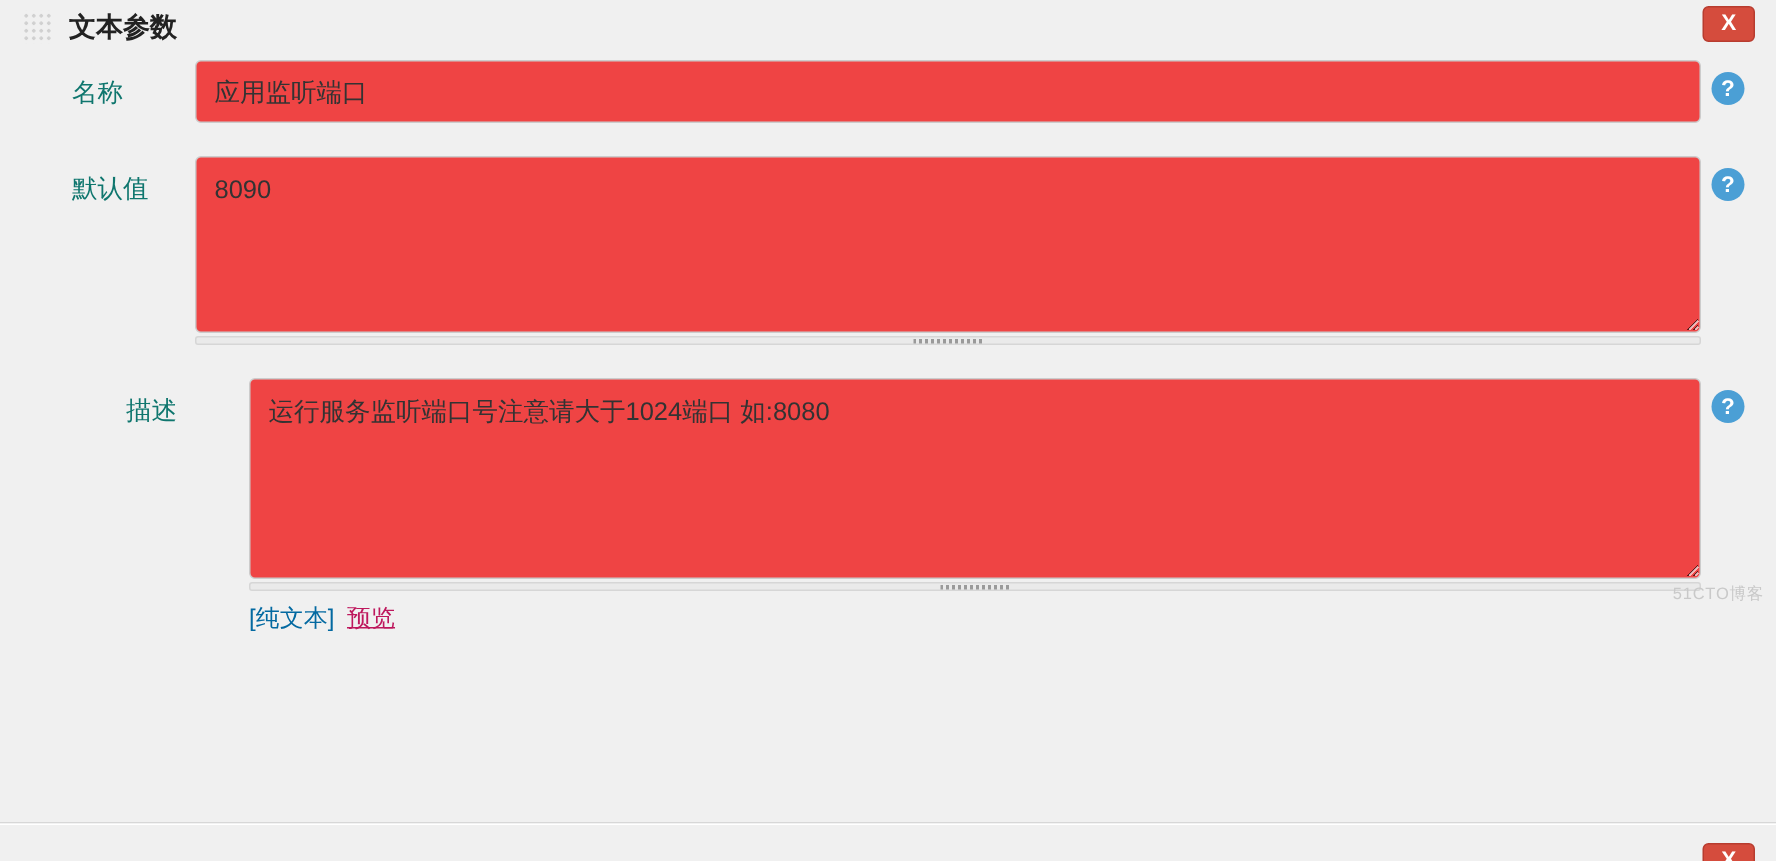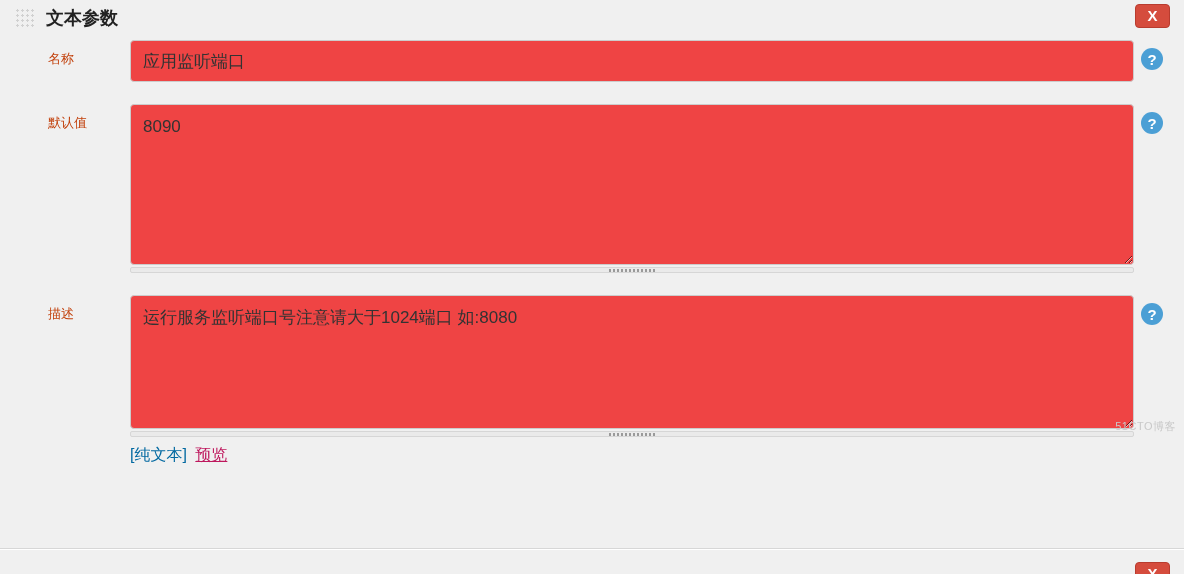--- a/index.html
+++ b/index.html
@@ -58,22 +58,22 @@
   }
   .row {
     display: flex;
     align-items: flex-start;
     margin-bottom: 22px;
   }
   .row-label {
     width: 82px;
     flex: 0 0 82px;
     padding-top: 10px;
-    font-size: 13px;
-    color: #c2410c;
+    font-size: 17px;
+    color: #0f766e;
   }
   .row-field {
     flex: 1 1 auto;
     position: relative;
   }
   .text-input, .text-area {
     width: 100%;
     font-family: inherit;
     font-size: 17px;
     color: #333;
@@ -82,21 +82,21 @@
     border-radius: 4px;
     padding: 10px 12px;
     outline: none;
     line-height: 1.4;
   }
   .text-input { height: 42px; }
   .text-area {
     resize: vertical;
     display: block;
   }
-  .ta-default { height: 161px; }
+  .ta-default { height: 118px; }
   .ta-desc { height: 134px; }
   .resize-grip-bar {
     height: 6px;
     margin-top: 2px;
     border: 1px solid #d6d6d6;
     border-top: 1px solid #d6d6d6;
     background: #eaeaea;
     position: relative;
     border-radius: 2px;
   }
@@ -143,21 +143,21 @@
     position: absolute;
     left: 0; right: 0;
     top: 548px;
     height: 0;
     border-top: 1px solid #d7d7d7;
     border-bottom: 1px solid #fff;
   }
   .watermark {
     position: absolute;
     right: 8px;
-    bottom: 32px;
+    bottom: 20px;
     font-size: 11px;
     color: #c9c9c9;
     letter-spacing: .5px;
     pointer-events: none;
   }
 </style>
 </head>
 <body>
 
 <div class="panel">
@@ -185,21 +185,21 @@
       <div class="row-label">默认值</div>
       <div class="row-field">
         <textarea class="text-area ta-default" style="">8090</textarea>
         <div class="resize-grip-bar"></div>
       </div>
       <div class="row-help">
         <span class="help-icon">?</span>
       </div>
     </div>
 
-    <div class="row" style="margin-bottom:0;">
+    <div class="row" style="margin-bottom:0;margin-left:36px;">
       <div class="row-label">描述</div>
       <div class="row-field">
         <textarea class="text-area ta-desc" style="">运行服务监听端口号注意请大于1024端口 如:8080</textarea>
         <div class="resize-grip-bar"></div>
         <div class="format-line">
           <span class="bracket">[纯文本]</span>
           <span class="preview-link">预览</span>
         </div>
       </div>
       <div class="row-help">

